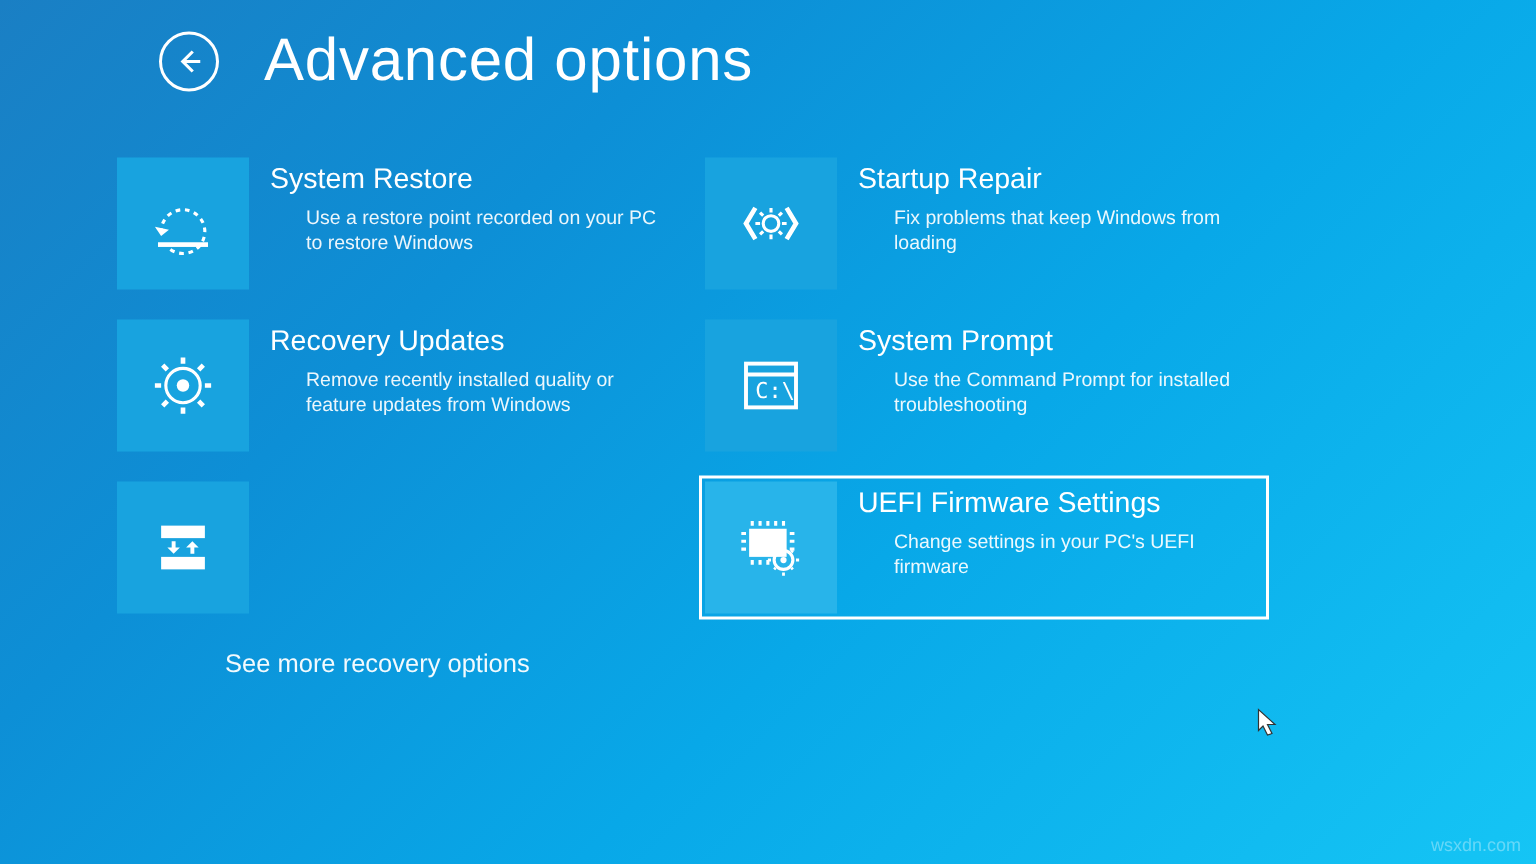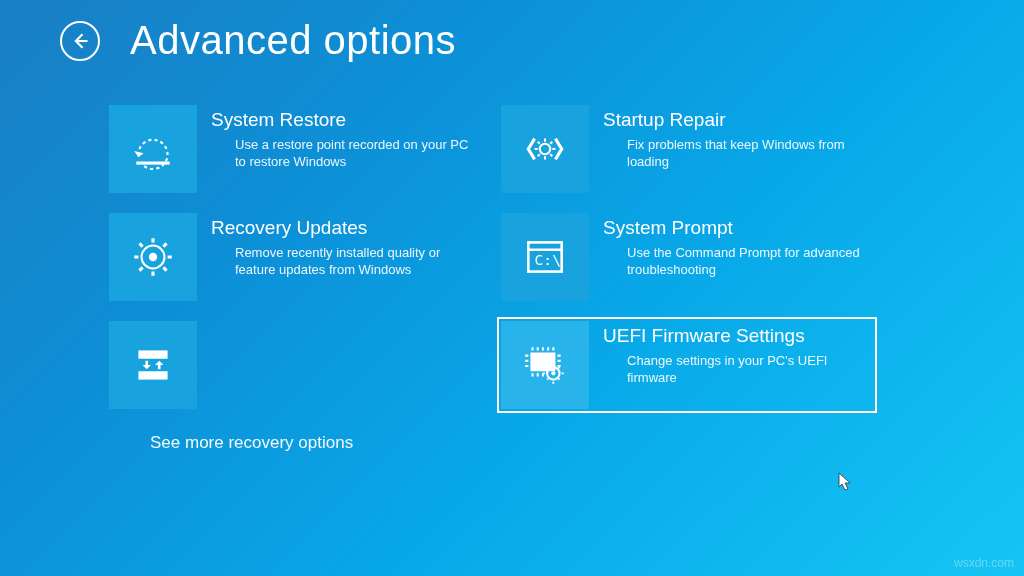--- a/index.html
+++ b/index.html
@@ -9,20 +9,21 @@
       background: linear-gradient(135deg, #1a7fc4 0%, #0d8fd6 30%, #08a8e8 60%, #15c5f5 100%);
       font-family: 'Segoe UI', Tahoma, sans-serif;
       color: #fff;
       overflow: hidden;
       position: relative;
     }
     .header {
       display: flex;
       align-items: center;
       padding: 18px 0 0 60px;
+      margin-left: 46px;
     }
     .back-btn {
       width: 40px;
       height: 40px;
       border: 2px solid #fff;
       border-radius: 50%;
       display: flex;
       align-items: center;
       justify-content: center;
       cursor: pointer;
@@ -32,21 +33,21 @@
     .title {
       font-size: 40px;
       font-weight: 300;
       letter-spacing: 0.5px;
     }
     .grid {
       display: grid;
       grid-template-columns: repeat(2, 380px);
       column-gap: 15px;
       row-gap: 22px;
-      padding: 38px 0 0 105px;
+      padding: 38px 0 0 74px;
       gap: 12px;
     }
     .tile {
       display: flex;
       align-items: flex-start;
       padding: 2px;
       cursor: pointer;
       border: 2px solid transparent;
     }
     .tile.selected {
@@ -162,21 +163,21 @@
   <div class="tile">
     <div class="tile-icon">
       <svg viewBox="0 0 48 48">
           <rect x="8" y="10" width="32" height="28" stroke-width="2.5"></rect>
           <line x1="8" y1="17" x2="40" y2="17" stroke-width="2.5"></line>
           <text x="14" y="32" font-size="14" fill="#fff" stroke="none" font-family="monospace">C:\</text>
         </svg>
     </div>
     <div class="tile-text">
       <div class="tile-title">System Prompt</div>
-      <div class="tile-desc">Use the Command Prompt for advanced troubleshooting</div>
+      <div class="tile-desc">Use the Command Prompt for installed troubleshooting</div>
     </div>
   </div>
 
   <div class="tile">
     <div class="tile-icon">
       <svg viewBox="0 0 48 48">
           <rect x="10" y="10" width="28" height="8" fill="#fff" stroke="none"></rect>
           <rect x="10" y="30" width="28" height="8" fill="#fff" stroke="none"></rect>
           <path d="M18 20v5M30 28v-5" stroke-width="2.5"></path>
           <path d="M14 24l4 4 4-4" fill="#fff" stroke="none"></path>

